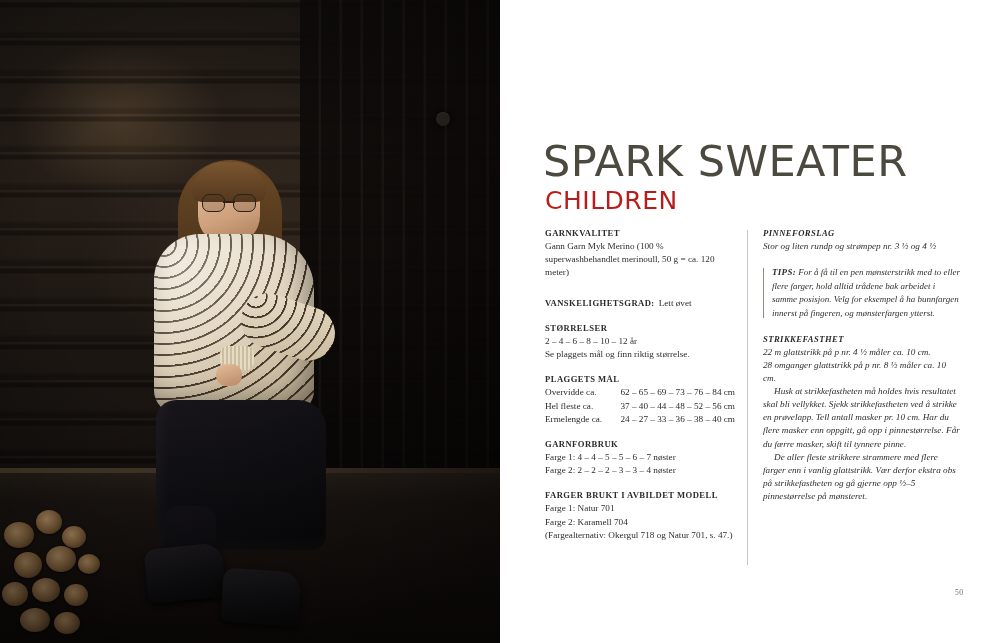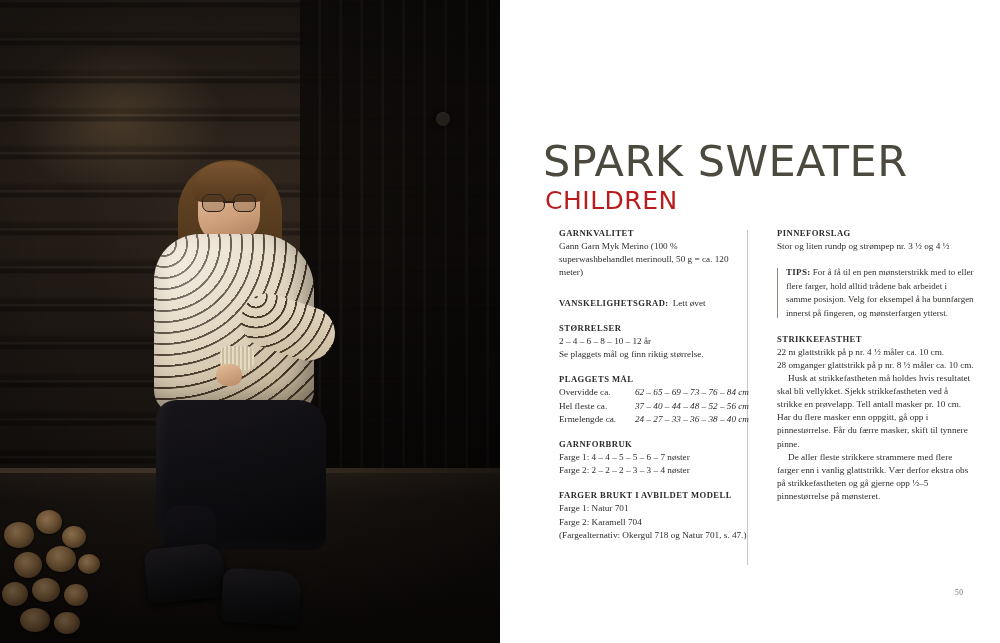--- a/index.html
+++ b/index.html
@@ -201,27 +201,27 @@
     position: absolute;
     left: 45px; top: 186px;
     font-family: "DejaVu Sans", sans-serif;
     font-size: 25px;
     letter-spacing: 0.5px;
     color: #b91c1c;
     font-weight: 400;
   }
   .cols {
     position: absolute;
-    left: 59px; top: 228px;
+    left: 45px; top: 228px;
     width: 415px;
     display: flex;
     gap: 18px;
   }
   .col { width: 190px; }
-  .col.right { width: 200px; padding-left: 10px; }
+  .col.right { width: 200px; padding-left: 10px; font-style: italic; }
   .divider {
     position: absolute;
     left: 247px; top: 230px;
     width: 1px; height: 335px;
     background: #c9c6bd;
   }
   h3 {
     margin: 0 0 2px 0;
     font-family: "Liberation Serif", serif;
     font-size: 8.6px;
@@ -233,21 +233,21 @@
   p {
     margin: 0;
     font-size: 9.2px;
     line-height: 1.42;
     color: #2e2e2e;
   }
   .block { margin-bottom: 13px; }
   .rows { font-size: 9.2px; line-height: 1.45; }
   .row { display: flex; }
   .row .lbl { width: 88px; }
-  .row .val { white-space: nowrap; font-style: italic; }
+  .row .val { white-space: nowrap; }
   .tip {
     position: relative;
     margin: 10px 0 14px 0;
     padding-left: 9px;
     font-size: 9px;
     line-height: 1.5;
     color: #30302c;
   }
   .tip::before {
     content: "";

